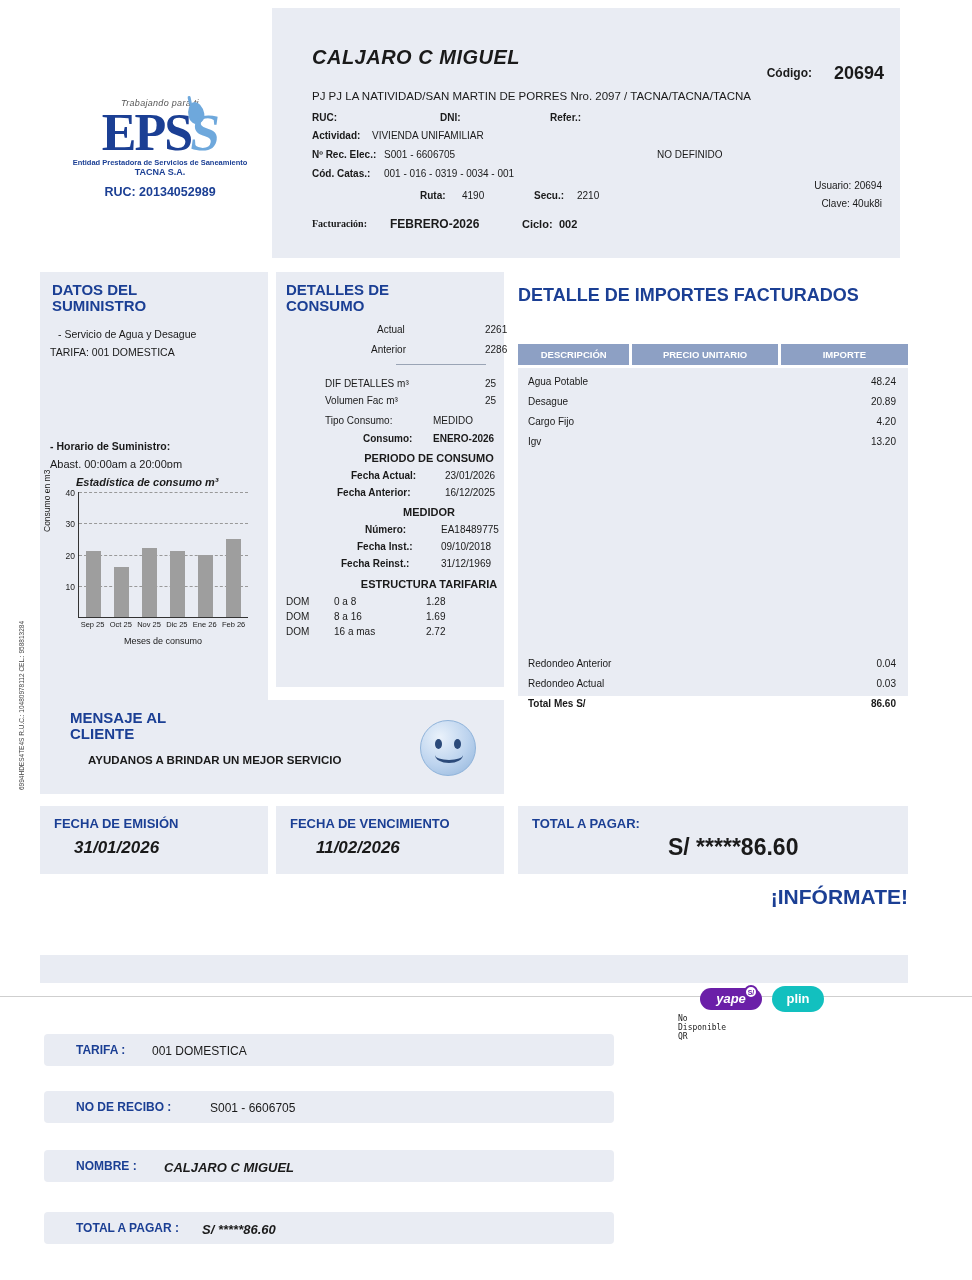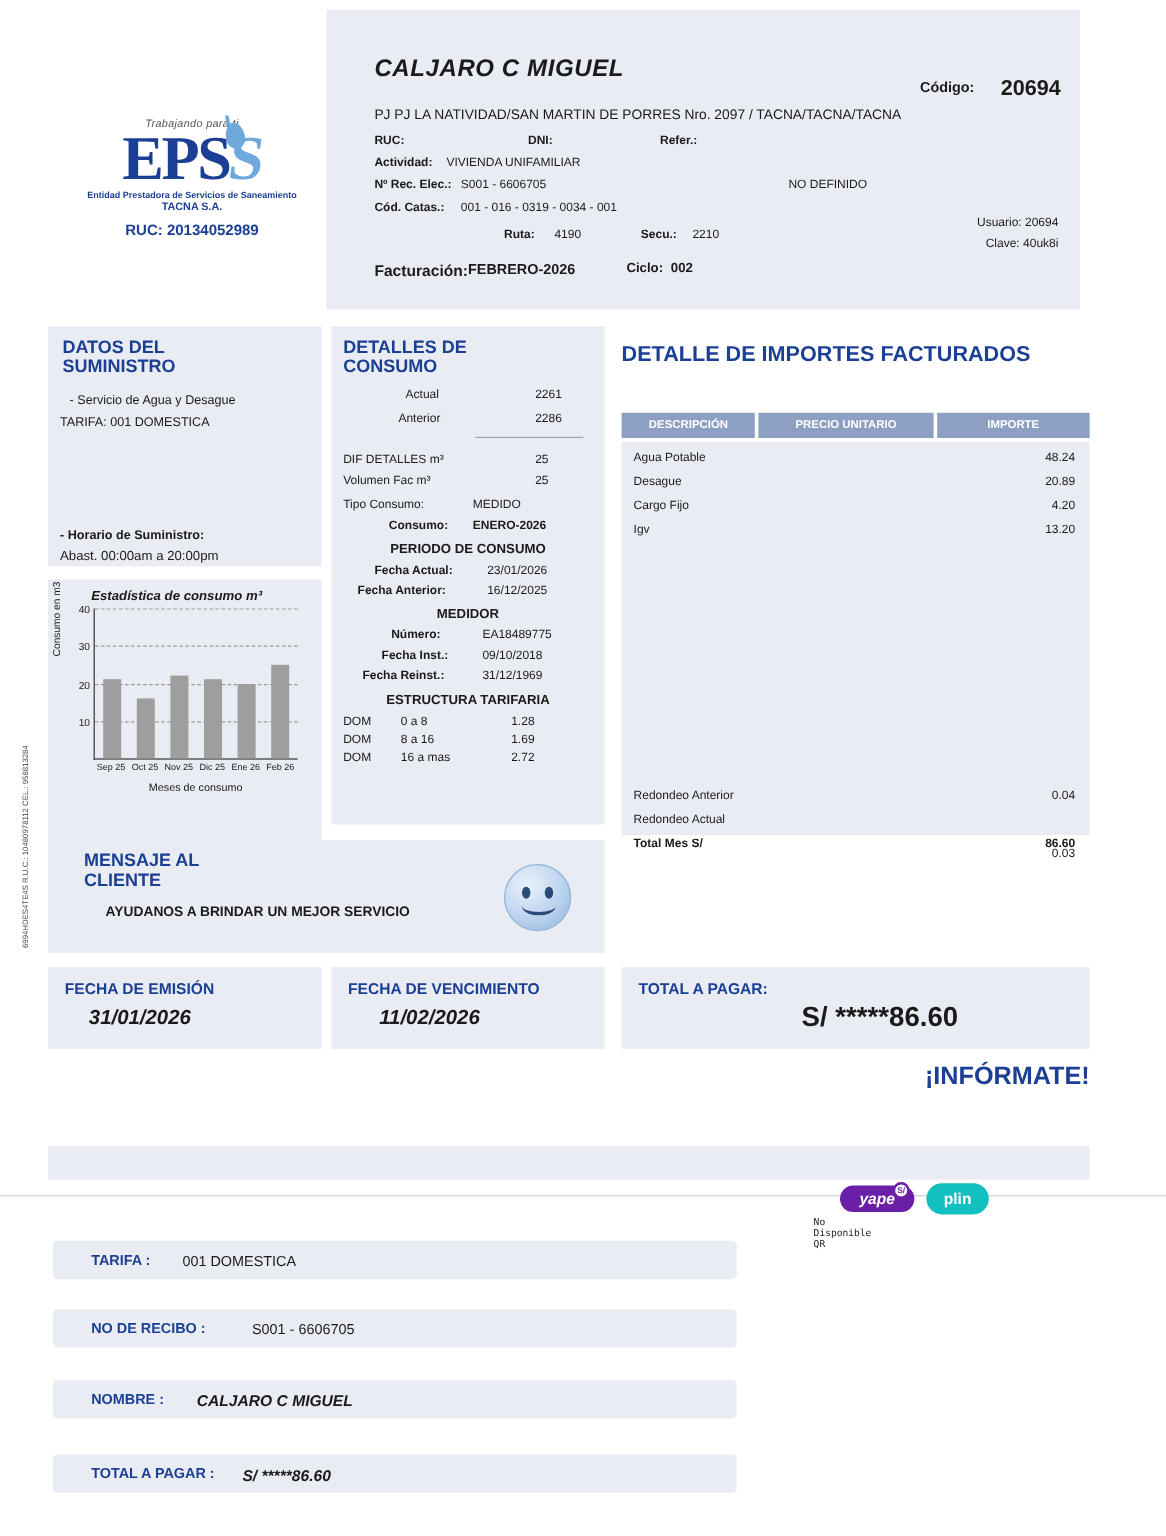--- a/index.html
+++ b/index.html
@@ -68,21 +68,21 @@
     background:#e9ecf3;
   }
   .sec-title { color:#1b3f94; font-weight:bold; }
   .datos-title { position:absolute; left:12px; top:10px; font-size:15px; line-height:1.05; width:130px;}
   .datos-l1 { position:absolute; left:18px; top:56px; font-size:10.5px; }
   .datos-l2 { position:absolute; left:10px; top:74px; font-size:10.5px; }
   .datos-l3 { position:absolute; left:10px; top:168px; font-size:10.5px; font-weight:bold; }
   .datos-l4 { position:absolute; left:10px; top:186px; font-size:11px; }
 
   .chart-box {
-    position:absolute; left:40px; top:483px; width:228px; height:248px;
+    position:absolute; left:40px; top:468px; width:228px; height:248px;
     background:#e9ecf3;
   }
   .chart-title {
     position:absolute; left:36px; top:8px; font-size:11px; font-style:italic; font-weight:bold;
   }
   .chart-area {
     position:absolute; left:38px; top:24px; width:170px; height:126px;
     border-left:1px solid #333; border-bottom:1px solid #333;
   }
   .gridline { position:absolute; left:0; width:100%; border-top:1px dashed #999; }
@@ -96,20 +96,21 @@
   .xlabels {
     position:absolute; left:38px; top:152px; width:170px;
     display:flex; justify-content:space-around; font-size:7.5px;
   }
   .xaxis-title { position:absolute; left:38px; top:168px; width:170px; text-align:center; font-size:9px; }
 
   
   .consumo-box {
     position:absolute; left:276px; top:272px; width:228px; height:415px;
     background:#e9ecf3;
+    padding-left:39px;
   }
   .consumo-title { position:absolute; left:10px; top:10px; font-size:15px; line-height:1.05; width:150px; }
   .mid-row { position:absolute; font-size:10px; width:100%; }
   .mid-l { position:absolute; }
   .mid-r { position:absolute; }
   .rule { position:absolute; border-top:1px solid #9aa4b5; }
   .ctr { position:absolute; width:228px; text-align:center; font-weight:bold; font-size:11px; }
 
   
   .det-title {
@@ -263,21 +264,21 @@
 
     <div class="usuario">
       <span>Usuario:</span>
       <span>20694</span>
     </div>
     <div class="clave">
       <span>Clave:</span>
       <span>40uk8i</span>
     </div>
 
-    <div class="hdr-row" style="left:40px; top:210px; font-size:13px;">
+    <div class="hdr-row" style="left:40px; top:210px; font-size:10px;font-family:Liberation Serif, serif;">
       <span class="b">Facturación:</span>
     </div>
     <div class="hdr-row" style="left:118px; top:209px; font-size:12px;">
       <span class="b">FEBRERO-2026</span>
     </div>
     <div class="hdr-row" style="left:250px; top:210px; font-size:11px;">
       <span class="b">Ciclo:</span>
     </div>
     <div class="hdr-row" style="left:287px; top:210px; font-size:11px;">
       <span class="b">002</span>
@@ -424,21 +425,21 @@
         <div class="imp-row imp-name" style="top: 28px;">Desague</div>
         <div class="imp-row imp-val" style="top: 28px;">20.89</div>
         <div class="imp-row imp-name" style="top: 48px;">Cargo Fijo</div>
         <div class="imp-row imp-val" style="top: 48px;">4.20</div>
         <div class="imp-row imp-name" style="top: 68px;">Igv</div>
         <div class="imp-row imp-val" style="top: 68px;">13.20</div>
       </div>
     <div class="imp-row imp-name" style="top:290px;">Redondeo Anterior</div>
     <div class="imp-row imp-val" style="top:290px;">0.04</div>
     <div class="imp-row imp-name" style="top:310px;">Redondeo Actual</div>
-    <div class="imp-row imp-val" style="top:310px;margin-top:28px;">0.03</div>
+    <div class="imp-row imp-val" style="top:310px;">0.03</div>
     <div class="imp-row imp-name b" style="top:330px;">Total Mes S/</div>
     <div class="imp-row imp-val b" style="top:330px;">86.60</div>
   </div>
 
   <div class="msg-box">
     <div class="msg-title sec-title">MENSAJE AL CLIENTE</div>
     <div class="msg-text">AYUDANOS A BRINDAR UN MEJOR SERVICIO</div>
     <div class="smiley">
       <span class="eye l"></span>
         <span class="eye r"></span>

